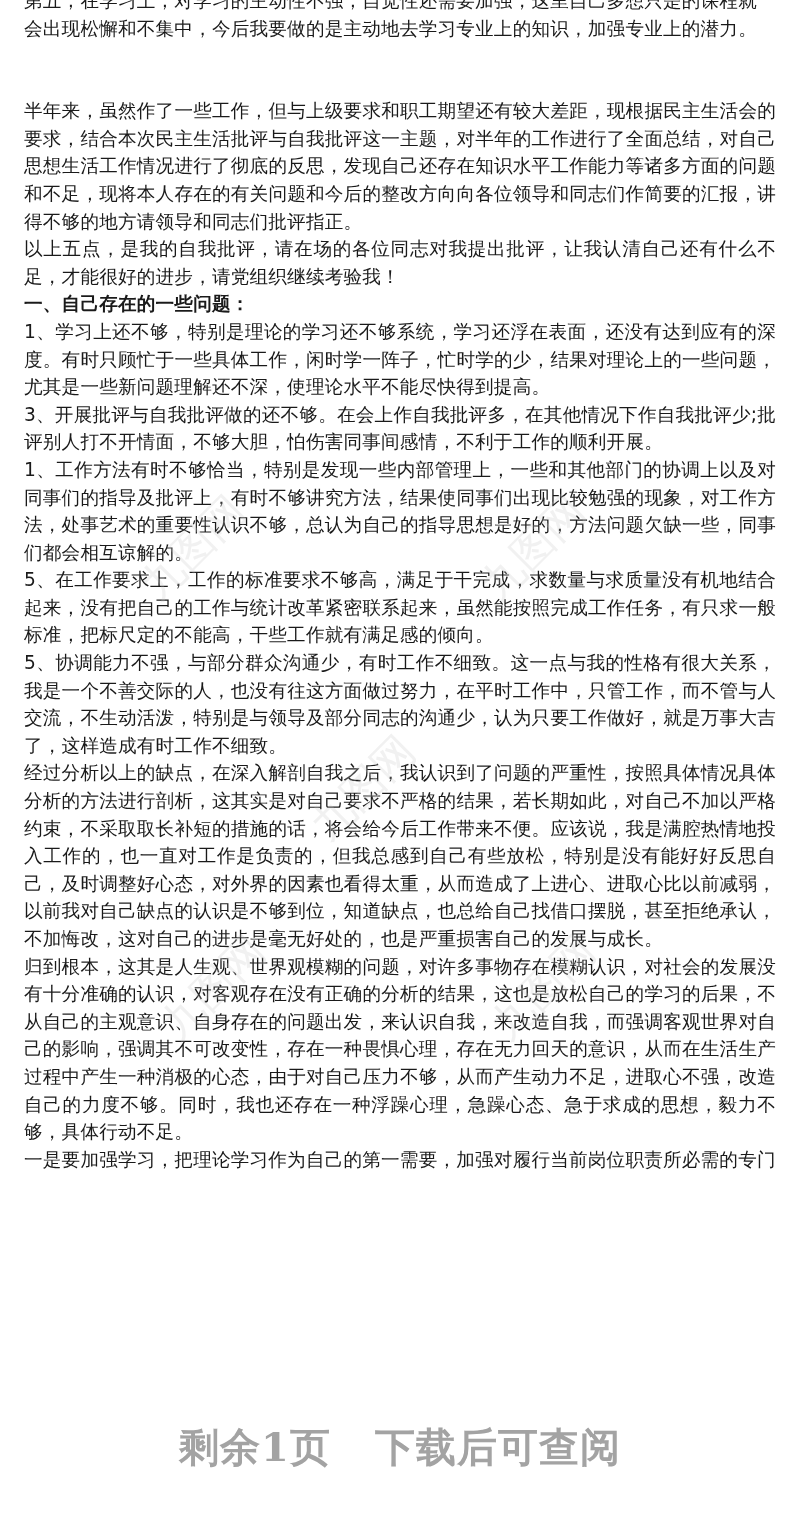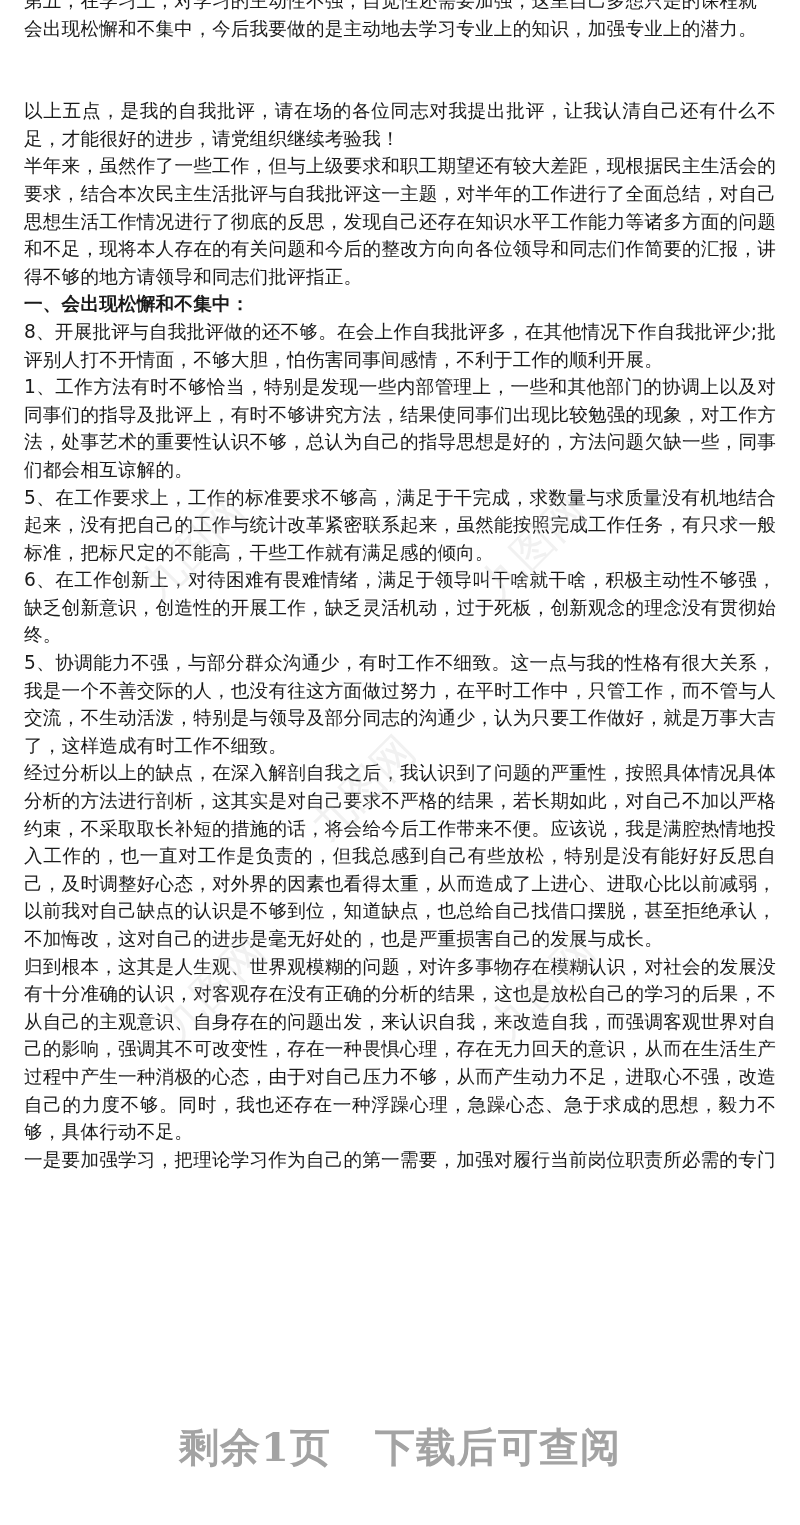--- a/index.html
+++ b/index.html
@@ -20,28 +20,28 @@
   .more-banner .sep { width: 44px; }
 </style>
 </head>
 <body>
 
 <div class="page">
   <p class="para">第五，在学习上，对学习的主动性不强，自觉性还需要加强，这里自己多想只是的课程就</p>
   <p class="para">会出现松懈和不集中，今后我要做的是主动地去学习专业上的知识，加强专业上的潜力。</p>
   <div class="gap"></div>
 
+  <p class="para">半年来，虽然作了一些工作，但与上级要求和职工期望还有较大差距，现根据民主生活会的要求，结合本次民主生活批评与自我批评这一主题，对半年的工作进行了全面总结，对自己思想生活工作情况进行了彻底的反思，发现自己还存在知识水平工作能力等诸多方面的问题和不足，现将本人存在的有关问题和今后的整改方向向各位领导和同志们作简要的汇报，讲得不够的地方请领导和同志们批评指正。</p>
   <p class="para">以上五点，是我的自我批评，请在场的各位同志对我提出批评，让我认清自己还有什么不足，才能很好的进步，请党组织继续考验我！</p>
-  <p class="para">半年来，虽然作了一些工作，但与上级要求和职工期望还有较大差距，现根据民主生活会的要求，结合本次民主生活批评与自我批评这一主题，对半年的工作进行了全面总结，对自己思想生活工作情况进行了彻底的反思，发现自己还存在知识水平工作能力等诸多方面的问题和不足，现将本人存在的有关问题和今后的整改方向向各位领导和同志们作简要的汇报，讲得不够的地方请领导和同志们批评指正。</p>
 
-  <p class="heading">一、会出现松懈和不集中：</p>
-  <p class="para">8、开展批评与自我批评做的还不够。在会上作自我批评多，在其他情况下作自我批评少;批评别人打不开情面，不够大胆，怕伤害同事间感情，不利于工作的顺利开展。</p>
+  <p class="heading">一、自己存在的一些问题：</p>
+  <p class="para">1、学习上还不够，特别是理论的学习还不够系统，学习还浮在表面，还没有达到应有的深度。有时只顾忙于一些具体工作，闲时学一阵子，忙时学的少，结果对理论上的一些问题，尤其是一些新问题理解还不深，使理论水平不能尽快得到提高。</p>
+  <p class="para">3、开展批评与自我批评做的还不够。在会上作自我批评多，在其他情况下作自我批评少;批评别人打不开情面，不够大胆，怕伤害同事间感情，不利于工作的顺利开展。</p>
   <p class="para">1、工作方法有时不够恰当，特别是发现一些内部管理上，一些和其他部门的协调上以及对同事们的指导及批评上，有时不够讲究方法，结果使同事们出现比较勉强的现象，对工作方法，处事艺术的重要性认识不够，总认为自己的指导思想是好的，方法问题欠缺一些，同事们都会相互谅解的。</p>
   <p class="para">5、在工作要求上，工作的标准要求不够高，满足于干完成，求数量与求质量没有机地结合起来，没有把自己的工作与统计改革紧密联系起来，虽然能按照完成工作任务，有只求一般标准，把标尺定的不能高，干些工作就有满足感的倾向。</p>
-  <p class="para">6、在工作创新上，对待困难有畏难情绪，满足于领导叫干啥就干啥，积极主动性不够强，缺乏创新意识，创造性的开展工作，缺乏灵活机动，过于死板，创新观念的理念没有贯彻始终。</p>
   <p class="para">5、协调能力不强，与部分群众沟通少，有时工作不细致。这一点与我的性格有很大关系，我是一个不善交际的人，也没有往这方面做过努力，在平时工作中，只管工作，而不管与人交流，不生动活泼，特别是与领导及部分同志的沟通少，认为只要工作做好，就是万事大吉了，这样造成有时工作不细致。</p>
 
   <p class="para">经过分析以上的缺点，在深入解剖自我之后，我认识到了问题的严重性，按照具体情况具体分析的方法进行剖析，这其实是对自己要求不严格的结果，若长期如此，对自己不加以严格约束，不采取取长补短的措施的话，将会给今后工作带来不便。应该说，我是满腔热情地投入工作的，也一直对工作是负责的，但我总感到自己有些放松，特别是没有能好好反思自己，及时调整好心态，对外界的因素也看得太重，从而造成了上进心、进取心比以前减弱，以前我对自己缺点的认识是不够到位，知道缺点，也总给自己找借口摆脱，甚至拒绝承认，不加悔改，这对自己的进步是毫无好处的，也是严重损害自己的发展与成长。</p>
   <p class="para">归到根本，这其是人生观、世界观模糊的问题，对许多事物存在模糊认识，对社会的发展没有十分准确的认识，对客观存在没有正确的分析的结果，这也是放松自己的学习的后果，不从自己的主观意识、自身存在的问题出发，来认识自我，来改造自我，而强调客观世界对自己的影响，强调其不可改变性，存在一种畏惧心理，存在无力回天的意识，从而在生活生产过程中产生一种消极的心态，由于对自己压力不够，从而产生动力不足，进取心不强，改造自己的力度不够。同时，我也还存在一种浮躁心理，急躁心态、急于求成的思想，毅力不够，具体行动不足。</p>
 
   <p class="para">一是要加强学习，把理论学习作为自己的第一需要，加强对履行当前岗位职责所必需的专门</p>
 </div>
 
 <div class="watermark" style="left:130px; top:520px;">九图网</div>
 <div class="watermark" style="left:470px; top:520px;">九图网</div>

